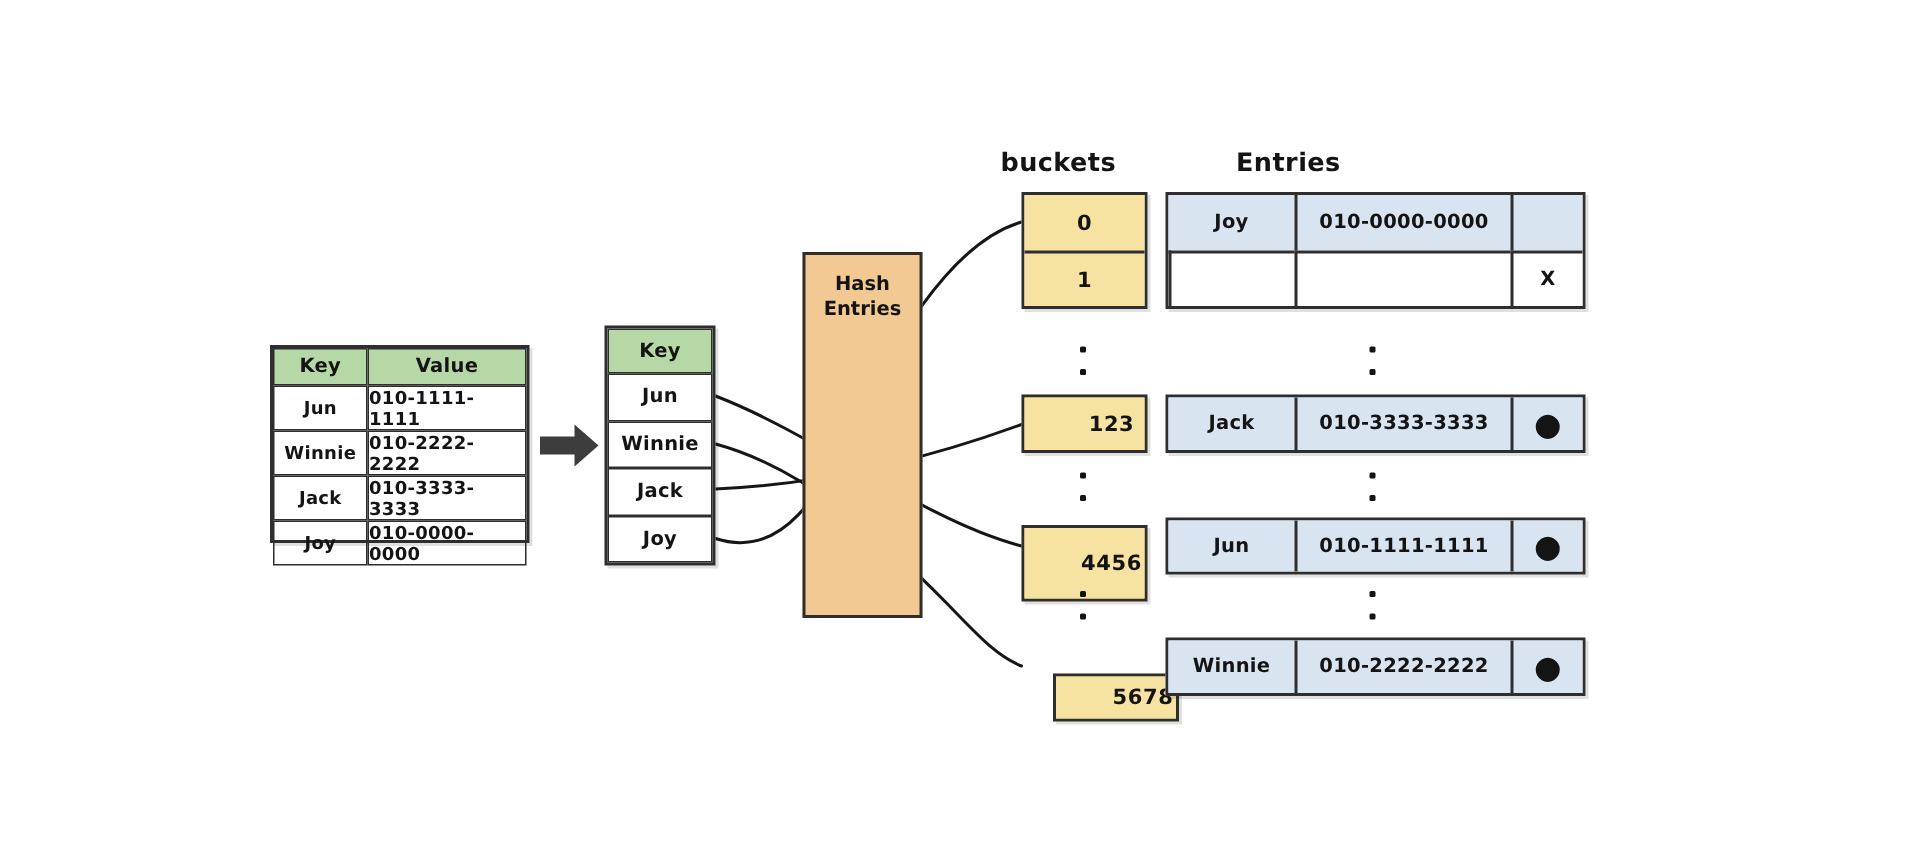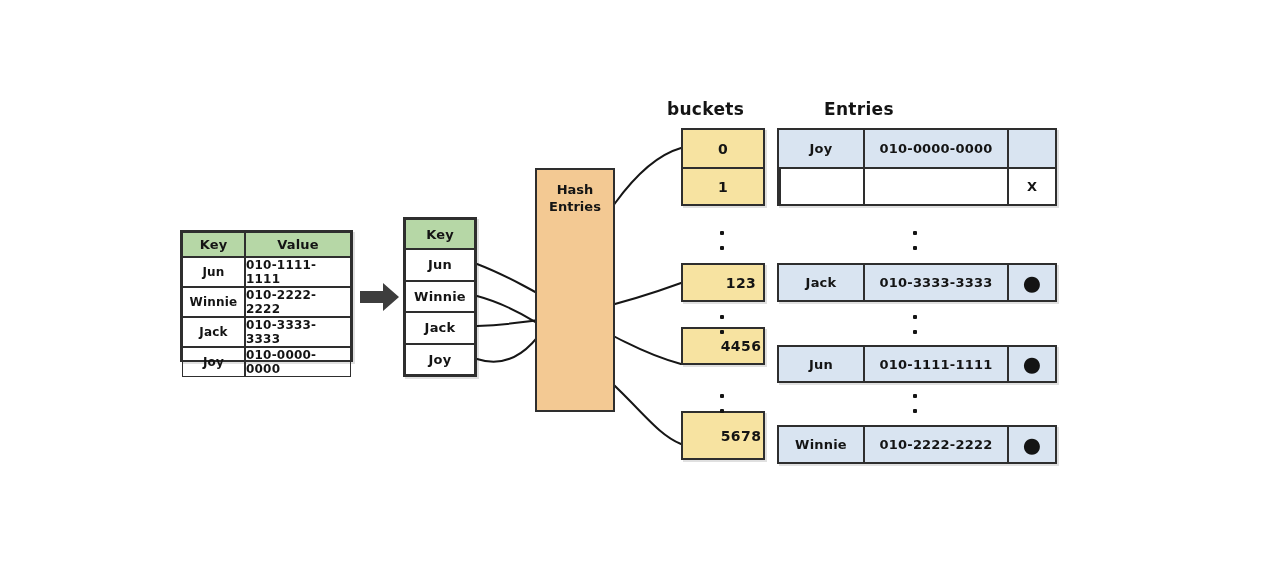--- a/index.html
+++ b/index.html
@@ -38,22 +38,22 @@
   .t-entries{left:824px;}
 
   
   .bucket{left:681px;width:84px;background:#f7e3a1;}
   .bucket .cellgrid{grid-template-rows:1fr;}
   .bucket .cell,.bpair .cell{border:none;background:#f7e3a1;font-size:14px;letter-spacing:.4px;}
   .bpair{left:681px;top:128px;width:84px;height:78px;}
   .bpair .cellgrid{grid-template-rows:1fr 1fr;}
   .bpair .cell + .cell{border-top:2px solid #2e2e2e;}
   .b-123{top:263px;height:39px;}
-  .b-4456{top:327px;height:38px;}
-  .b-5678{top:411px;height:49px;}
+  .b-4456{top:350px;height:51px;}
+  .b-5678{top:449px;height:32px;margin-left:21px;}
   .bucket .cellgrid .cell{height:100%;padding-left:36px;}
 
   
   .entry{left:777px;width:280px;}
   .entry .cellgrid{grid-template-columns:84px 144px 1fr;grid-template-rows:1fr;}
   .entry .cell{background:#d9e4f1;border:none;font-size:13px;}
   .entry .cell + .cell{border-left:2px solid #2e2e2e;}
   .e-pair{top:128px;height:78px;}
   .e-pair .cellgrid{grid-template-rows:1fr 1fr;}
   .e-pair .cell{border-left:none;}

